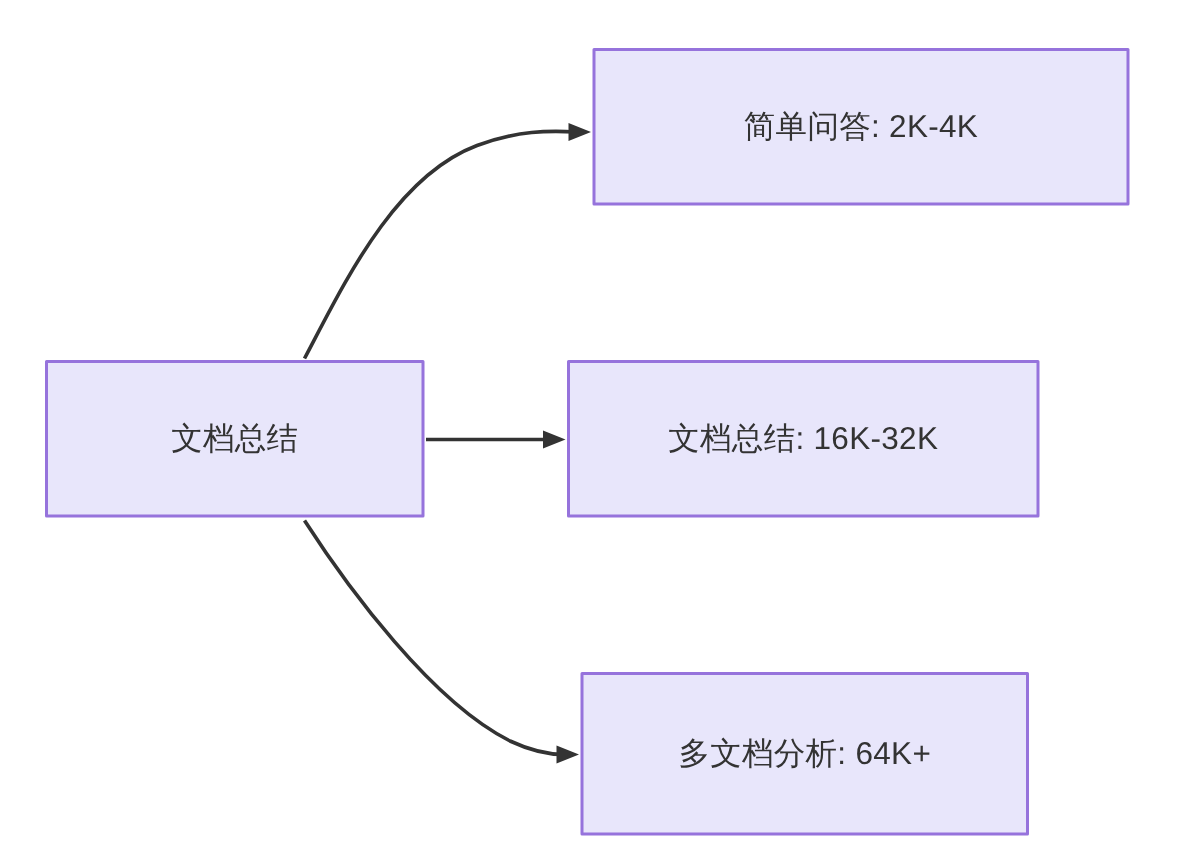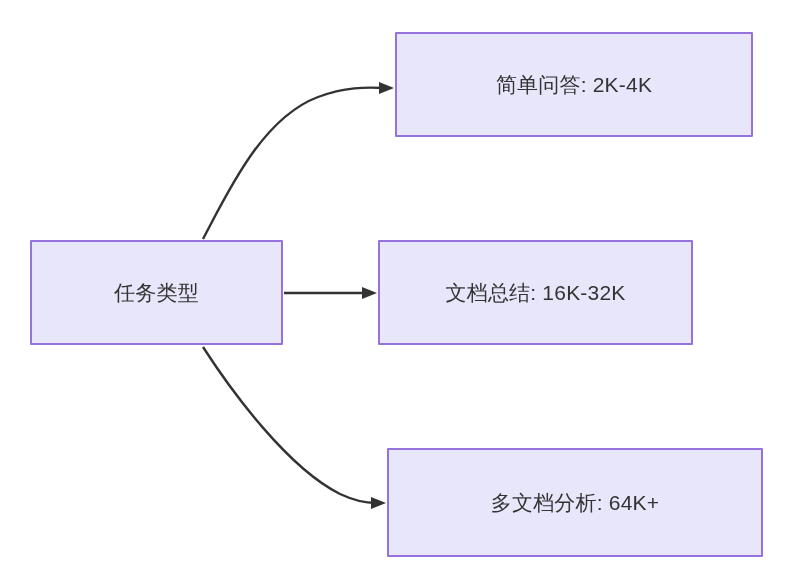--- a/index.html
+++ b/index.html
@@ -59,21 +59,21 @@
   }
   #node-doc-summary {
     left: 378px;
     top: 240px;
     width: 315px;
     height: 105px;
   }
   #node-multi-doc {
     left: 387px;
     top: 448px;
-    width: 376px;
+    width: 299px;
     height: 109px;
   }
   .edge-path {
     fill: none;
     stroke: #333333;
     stroke-width: 2.4;
   }
   .edge-head {
     fill: #333333;
     stroke: none;
@@ -95,21 +95,21 @@
       <polygon class="edge-head" points="377,293 362,287 362,299"></polygon>
     </g>
 
     <g>
       <path class="edge-path" d="M 203,347 C 232,392 288,468 340,494 C 355,501 366,503 376,503"></path>
       <polygon class="edge-head" points="386,503 371,497 371,509"></polygon>
     </g>
   </svg>
 
   <div class="node" id="node-task-type">
-    <span class="node-label">任务类型</span>
+    <span class="node-label">文档总结</span>
   </div>
 
   <div class="node" id="node-simple-qa">
     <span class="node-label">简单问答: 2K-4K</span>
   </div>
 
   <div class="node" id="node-doc-summary">
     <span class="node-label">文档总结: 16K-32K</span>
   </div>
 

